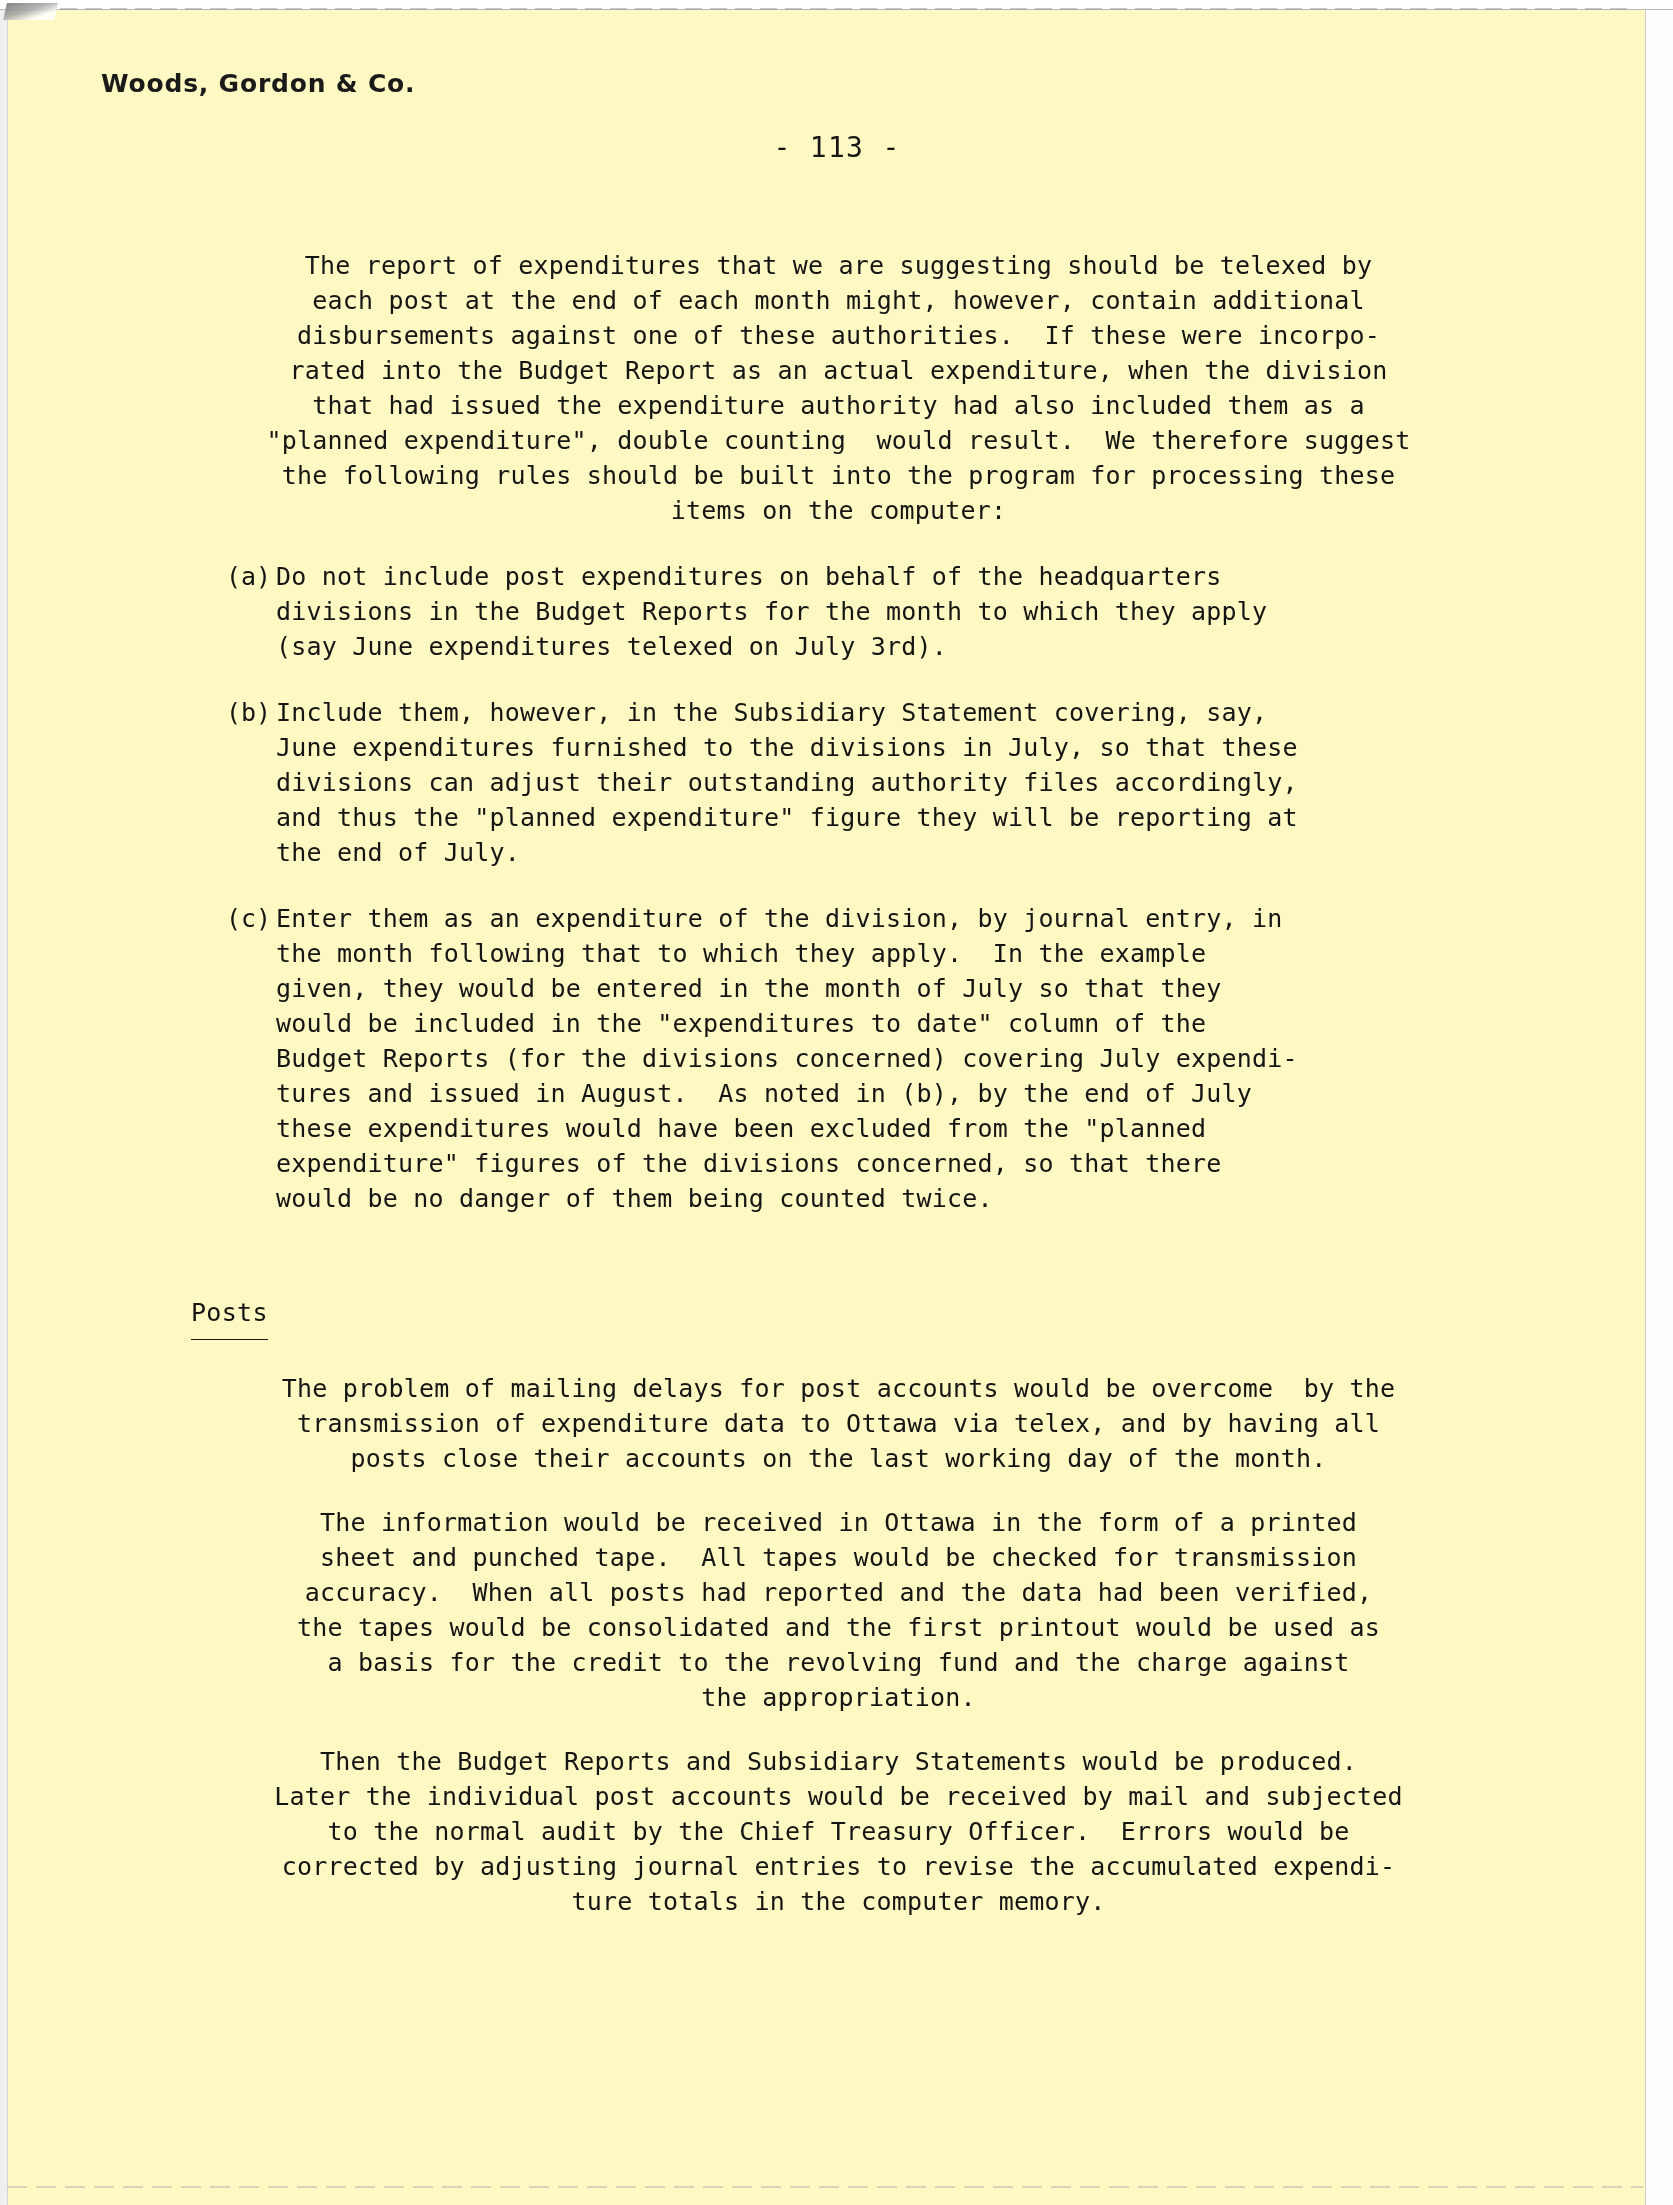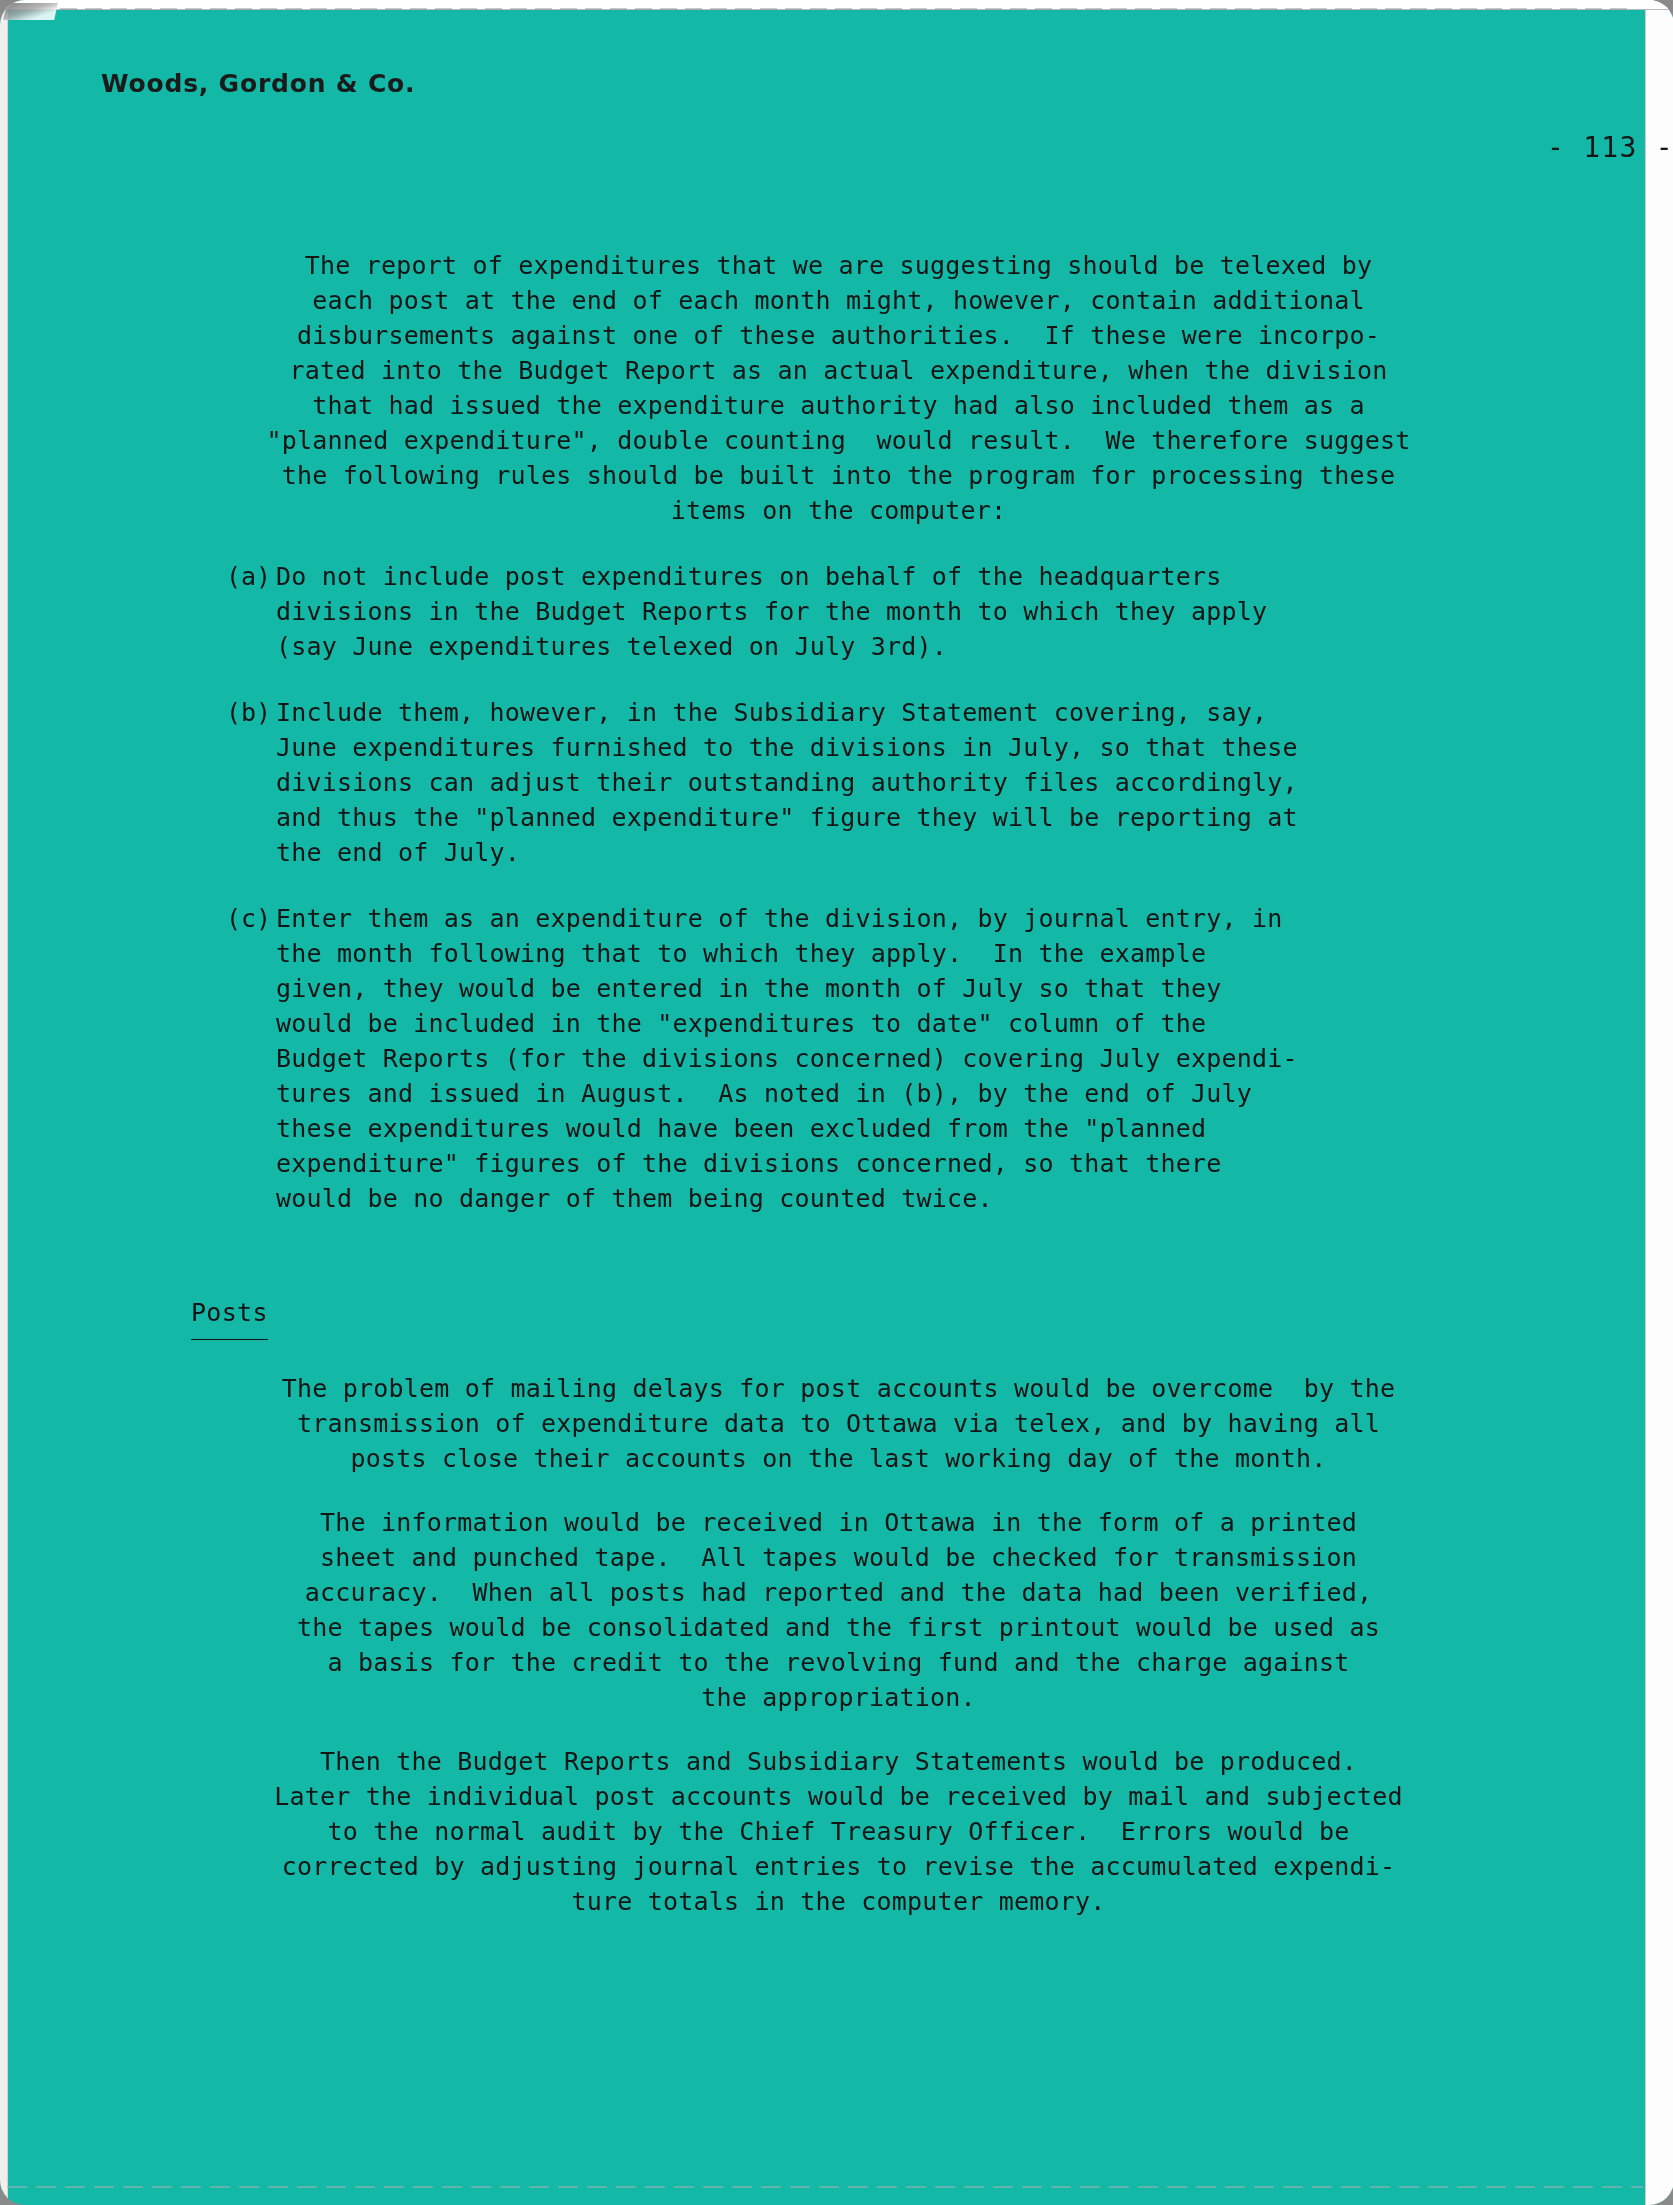--- a/index.html
+++ b/index.html
@@ -7,23 +7,22 @@
     padding: 0;
     background: #8a8a8a;
   }
   body {
     font-family: "DejaVu Sans Mono", monospace;
   }
   .page {
     position: relative;
     width: 1674px;
     height: 2205px;
-    background: #14b8a6;
+    background: #fef9c3;
     overflow: hidden;
-    border-radius: 25px;
   }
   
   .edge-top {
     position: absolute;
     top: 0; left: 0; right: 0;
     height: 9.3px;
     background: #ffffff;
     border-bottom: 1.3px solid #b9b9b9;
   }
   .edge-left {
@@ -69,21 +68,21 @@
     font-family: "DejaVu Sans", sans-serif;
     font-weight: bold;
     font-size: 25px;
     letter-spacing: 0.8px;
     color: #1a1a1a;
   }
   .page-number {
     position: absolute;
     top: 131px;
     left: 0; right: 0;
-    text-align: right;
+    text-align: center;
     font-size: 28px;
     letter-spacing: 1.3px;
     color: #161616;
   }
   .content {
     position: absolute;
     top: 248px;
     left: 191px;
     width: 1295px;
   }

